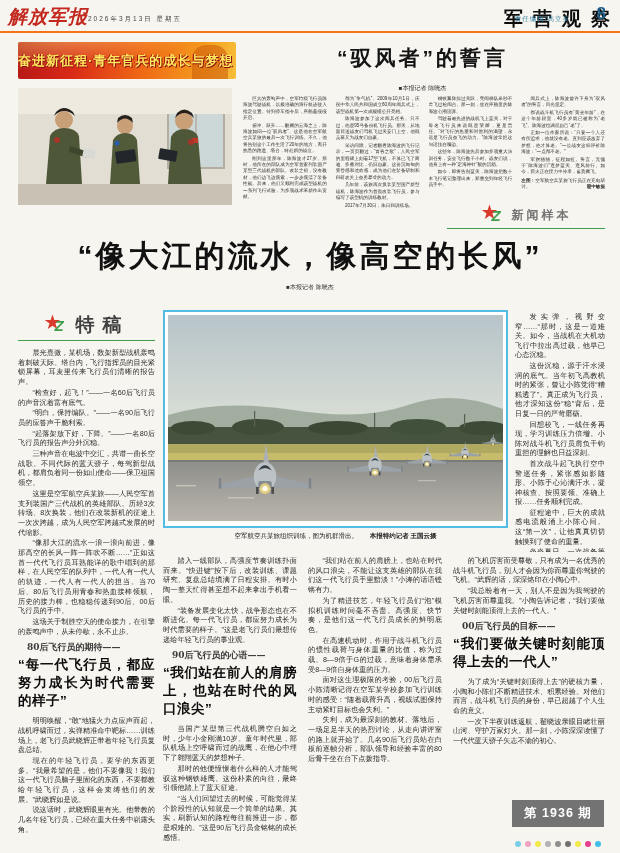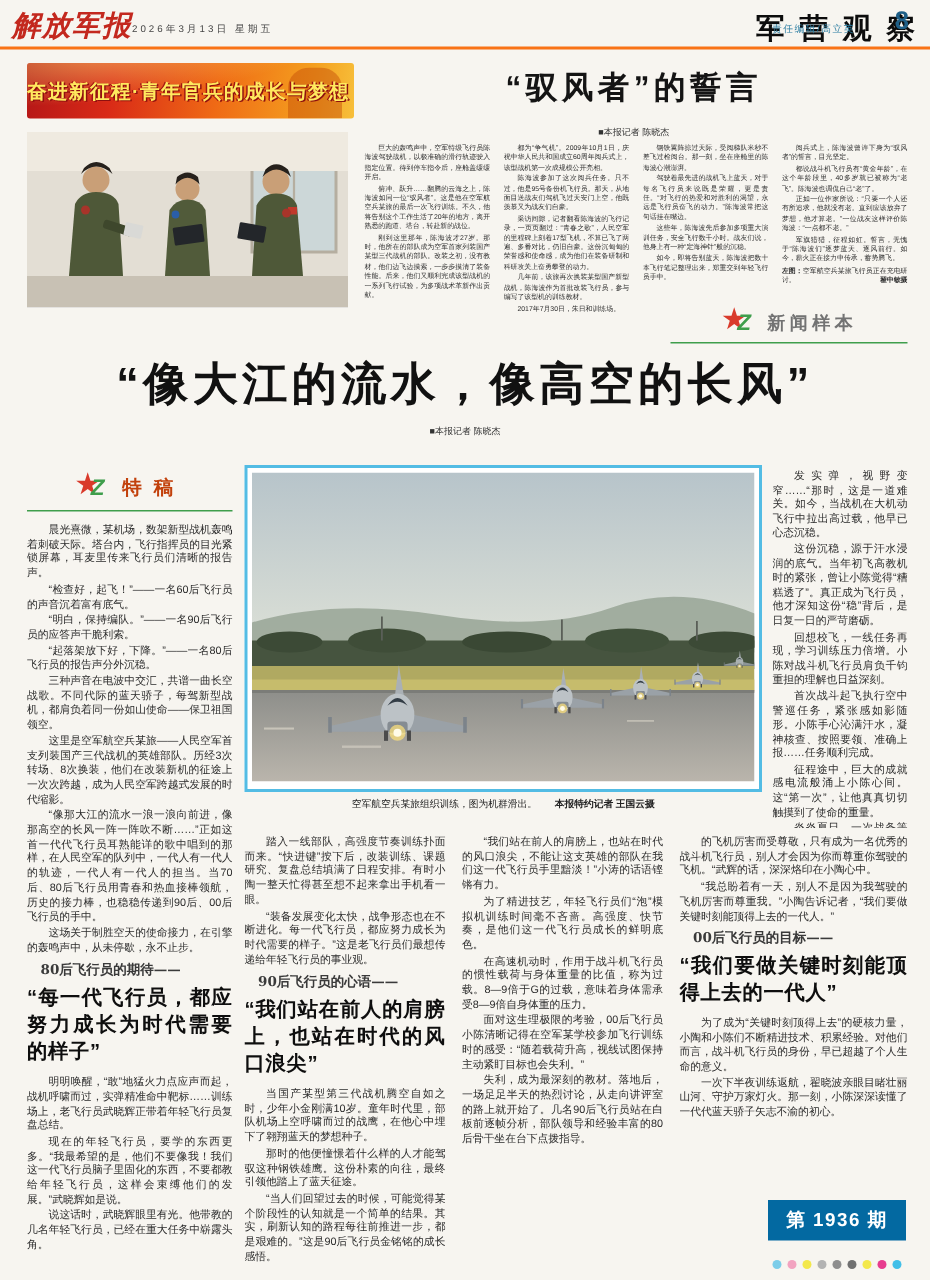--- a/index.html
+++ b/index.html
@@ -44,42 +44,42 @@
   .starlogo .z{position:absolute;left:11px;top:3px;font-size:15px;font-weight:bold;font-style:italic;color:#3f9e4c;}
   .sample .lbl{font-size:12px;font-weight:bold;color:#737373;letter-spacing:3px;}
 
   
   .headline{position:absolute;left:0;top:236px;width:620px;text-align:center;font-size:30px;font-weight:bold;color:#111;letter-spacing:3px;}
   .main-byline{position:absolute;left:0;top:283px;width:620px;text-align:center;font-size:6px;color:#333;}
 
   
   .feature{position:absolute;left:18px;top:310px;width:137px;height:30px;border-bottom:1.5px solid #3f9e4c;
     display:flex;align-items:center;justify-content:center;gap:6px;}
-  .feature .lbl{font-size:13px;font-weight:bold;color:#c2410c;letter-spacing:8px;}
+  .feature .lbl{font-size:19px;font-weight:bold;color:#404040;letter-spacing:8px;}
 
   .bcol{font-size:7.2px;line-height:9.7px;color:#2b2b2b;overflow:hidden;}
   .bcol p{margin:0 0 1px;}
   .col1{position:absolute;left:18px;top:348px;width:137px;height:505px;}
   .col2{position:absolute;left:163px;top:556px;width:134px;height:297px;}
   .col3{position:absolute;left:308px;top:556px;width:134px;height:297px;}
   .col4top{position:absolute;left:515px;top:312px;width:90px;height:240px;font-size:7.2px;line-height:9.6px;}
   .col4bot{position:absolute;left:453px;top:556px;width:152px;height:238px;}
 
   .kicker{font-family:"DejaVu Serif",serif;font-size:9px;color:#3a3a3a;font-weight:bold;margin:7px 0 3px;text-indent:1em;}
   .pullquote{font-size:13.5px;line-height:18px;font-weight:bold;color:#0e0e0e;letter-spacing:.5px;margin:0 0 6px;text-align:justify;}
 
   
   .photo-frame{position:absolute;left:163px;top:310px;width:345px;height:218px;box-sizing:border-box;
     border:2px solid #53bce4;background:#fff;padding:3px;}
   .photo-frame svg{display:block;width:335px;height:206px;}
   .photo-caption{position:absolute;left:163px;top:532px;width:345px;text-align:center;font-size:6.5px;color:#222;}
   .photo-caption .credit{font-weight:bold;margin-left:10px;}
 
   
-  .issuebox{position:absolute;left:512px;top:800px;width:92px;height:27px;background:#0369a1;color:#fff;
+  .issuebox{position:absolute;left:512px;top:800px;width:92px;height:27px;background:#737373;color:#fff;
     display:flex;align-items:center;justify-content:center;font-size:12.5px;font-weight:bold;letter-spacing:1px;}
   .dots{position:absolute;left:504px;top:833px;width:108px;text-align:center;}
   .dots span{display:inline-block;width:6px;height:6px;border-radius:50%;margin:0 2px;}
 
   .ack{font-weight:bold;text-indent:1em;}
 </style>
 </head>
 <body>
 
 <div class="page">

